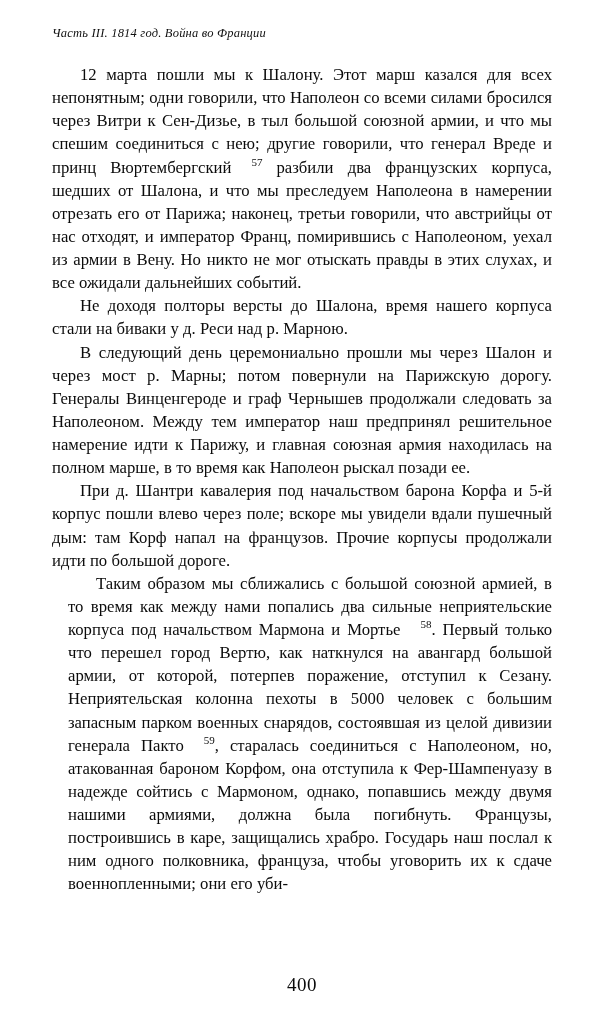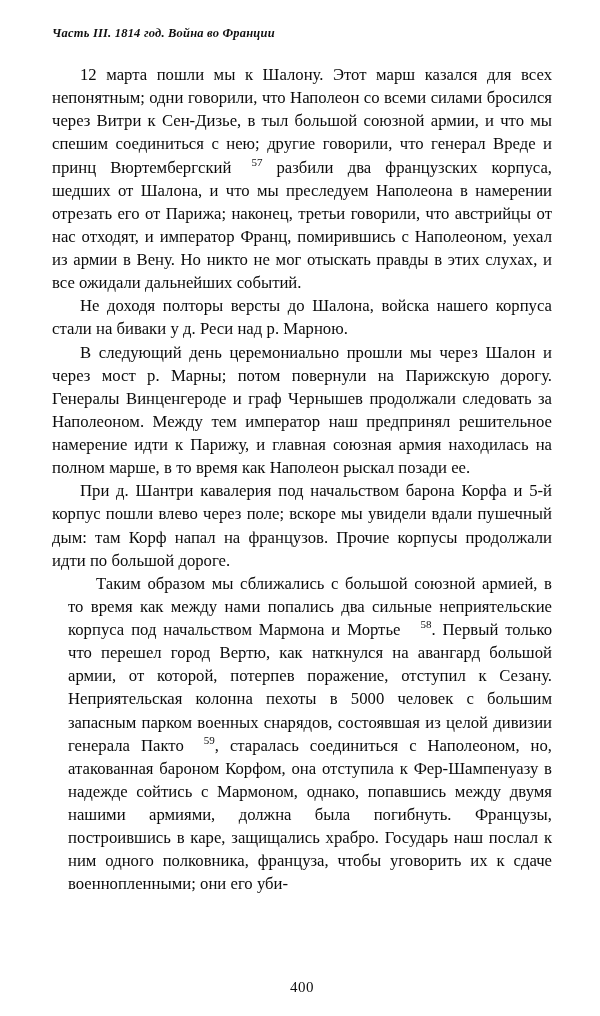--- a/index.html
+++ b/index.html
@@ -22,21 +22,21 @@
     width: 600px;
     height: 1016px;
     box-sizing: border-box;
     padding: 26px 48px 20px 52px;
     display: flex;
     flex-direction: column;
   }
   .running-head {
     font-size: 12.5px;
     font-style: italic;
-    font-weight: bold;
+    font-weight: normal;
     letter-spacing: 0.2px;
     color: #101010;
     margin: 0 0 22px 0;
     white-space: nowrap;
   }
   .body-text {
     flex: 1 1 auto;
     font-size: 16.7px;
     line-height: 1.385;
     text-align: justify;
@@ -54,35 +54,35 @@
   }
   sup {
     font-size: 0.66em;
     vertical-align: super;
     line-height: 0;
     padding-left: 20px;
   }
   .folio {
     margin-top: 14px;
     text-align: center;
-    font-size: 15px;
+    font-size: 19px;
     color: #0b0b0b;
     letter-spacing: 0.5px;
   }
 </style>
 </head>
 <body>
 
 <div class="page">
 
   <div class="running-head">Часть III. 1814 год. Война во Франции</div>
 
   <div class="body-text">
       <p>12 марта пошли мы к Шалону. Этот марш казался для всех непонятным; одни говорили, что Наполеон со всеми силами бросился через Витри к Сен-Дизье, в тыл большой союзной армии, и что мы спешим соединиться с нею; другие говорили, что генерал Вреде и принц Вюртембергский<sup>57</sup> разбили два французских корпуса, шедших от Шалона, и что мы преследуем Наполеона в намерении отрезать его от Парижа; наконец, третьи говорили, что австрийцы от нас отходят, и император Франц, помирившись с Наполеоном, уехал из армии в Вену. Но никто не мог отыскать правды в этих слухах, и все ожидали дальнейших событий.</p>
-      <p>Не доходя полторы версты до Шалона, войска нашего корпуса стали на биваки у д. Реси над р. Марною.</p>
+      <p>Не доходя полторы версты до Шалона, время нашего корпуса стали на биваки у д. Реси над р. Марною.</p>
       <p>В следующий день церемониально прошли мы через Шалон и через мост р. Марны; потом повернули на Парижскую дорогу. Генералы Винценгероде и граф Чернышев продолжали следовать за Наполеоном. Между тем император наш предпринял решительное намерение идти к Парижу, и главная союзная армия находилась на полном марше, в то время как Наполеон рыскал позади ее.</p>
       <p>При д. Шантри кавалерия под начальством барона Корфа и 5-й корпус пошли влево через поле; вскоре мы увидели вдали пушечный дым: там Корф напал на французов. Прочие корпусы продолжали идти по большой дороге.</p>
       <p>Таким образом мы сближались с большой союзной армией, в то время как между нами попались два сильные неприятельские корпуса под начальством Мармона и Мортье<sup>58</sup>. Первый только что перешел город Вертю, как наткнулся на авангард большой армии, от которой, потерпев поражение, отступил к Сезану. Неприятельская колонна пехоты в 5000 человек с большим запасным парком военных снарядов, состоявшая из целой дивизии генерала Пакто<sup>59</sup>, старалась соединиться с Наполеоном, но, атакованная бароном Корфом, она отступила к Фер-Шампенуазу в надежде сойтись с Мармоном, однако, попавшись между двумя нашими армиями, должна была погибнуть. Французы, построившись в каре, защищались храбро. Государь наш послал к ним одного полковника, француза, чтобы уговорить их к сдаче военнопленными; они его уби-</p>
     </div>
 
   <div class="folio">400</div>
 
 </div>
 
 </body></html>

